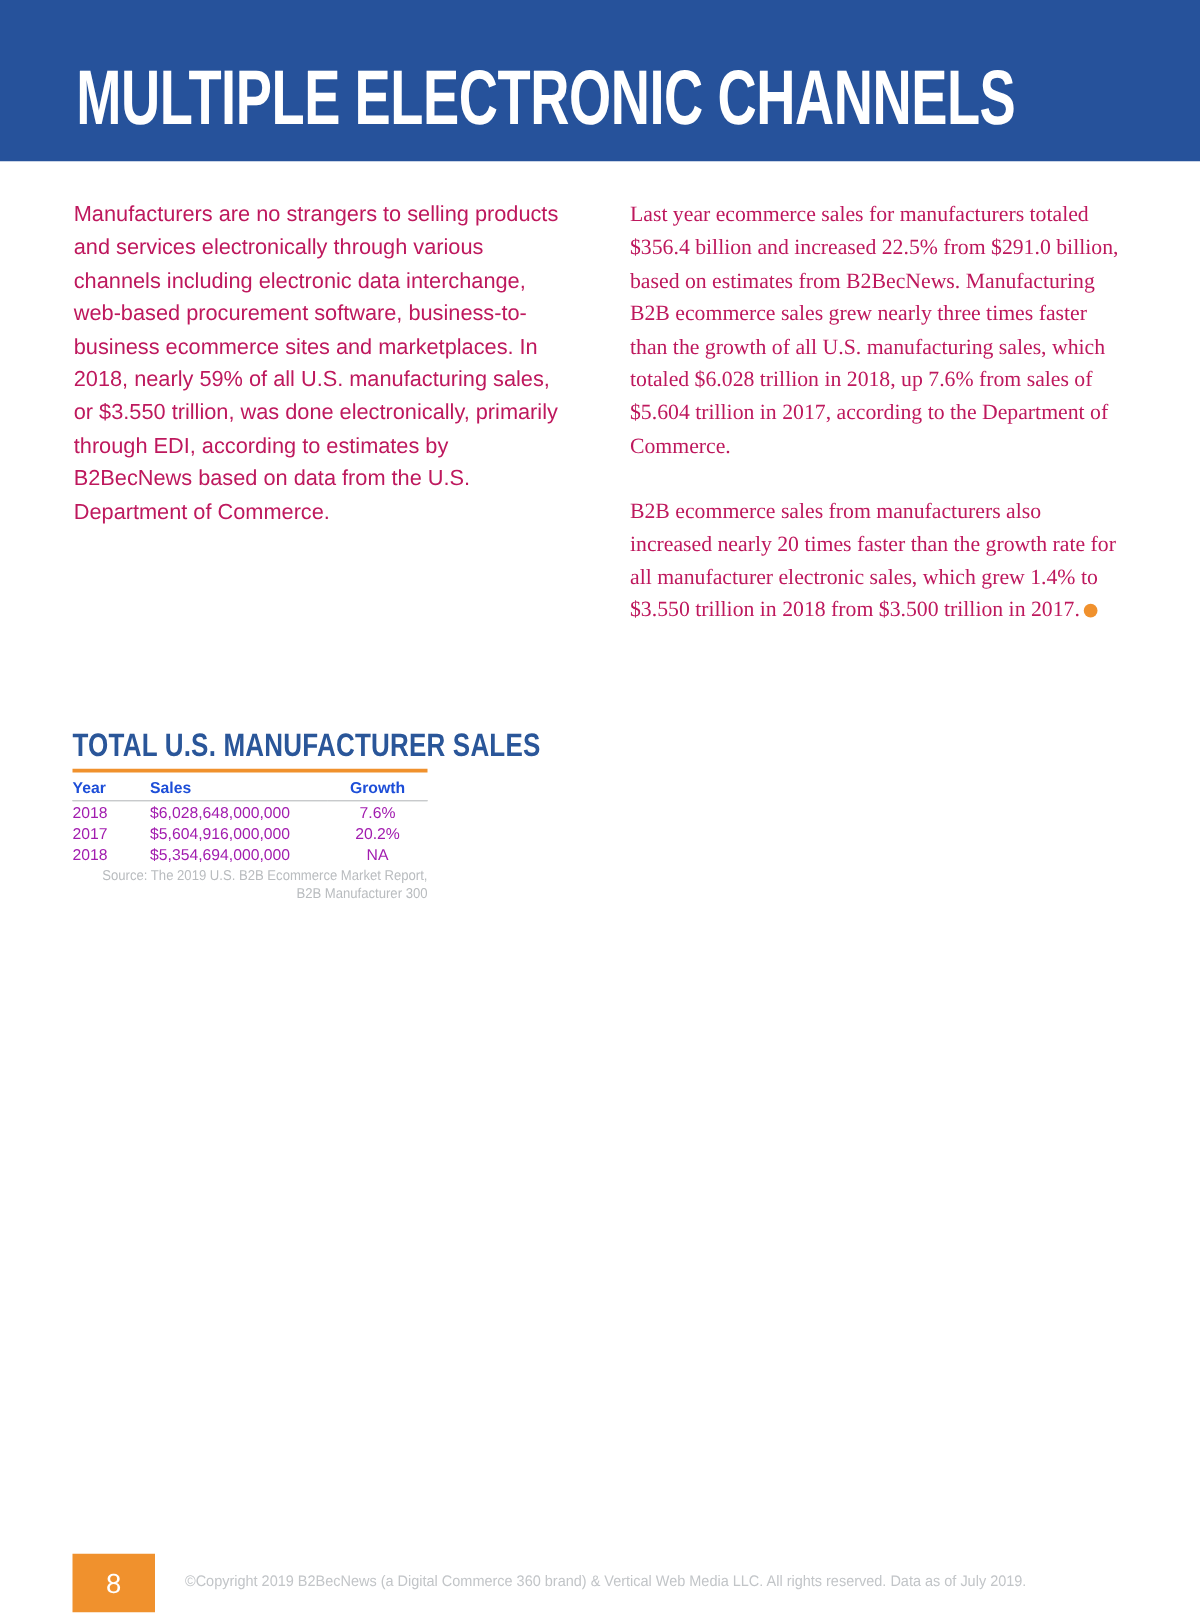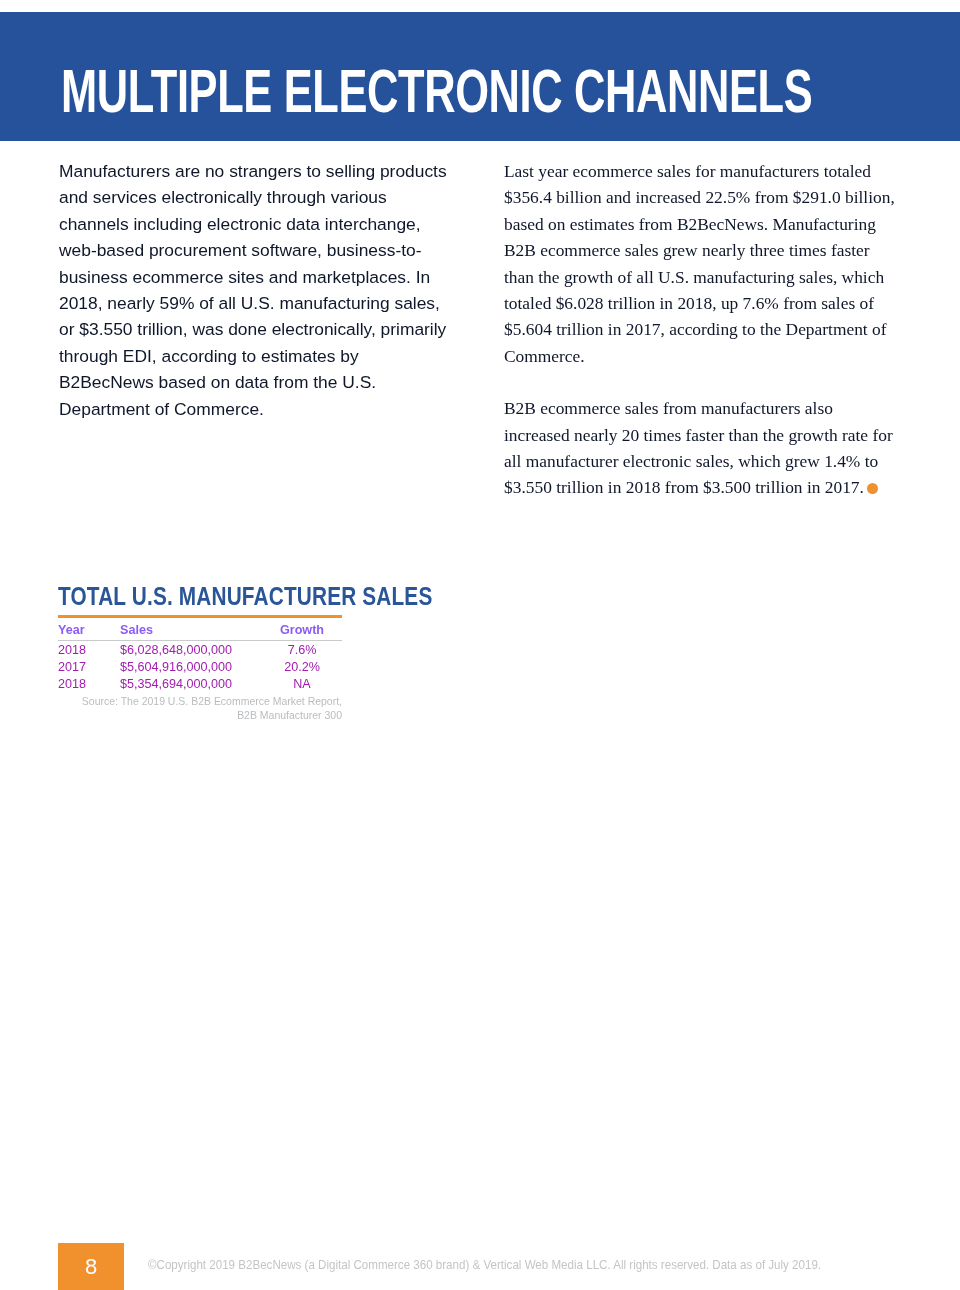--- a/index.html
+++ b/index.html
@@ -14,21 +14,21 @@
     height: 1290px;
     background: #ffffff;
     overflow: hidden;
     font-family: "Liberation Sans", sans-serif;
   }
 
   
   .header-band {
     position: absolute;
     left: 0;
-    top: 12px;
+    top: 0;
     width: 960px;
     height: 129px;
     background: #26529b;
   }
   .header-title {
     position: absolute;
     left: 61px;
     top: 48px;
     color: #ffffff;
     font-family: "Liberation Sans Narrow", "Liberation Sans", sans-serif;
@@ -39,21 +39,21 @@
     transform: scaleX(0.70);
     transform-origin: left top;
     white-space: nowrap;
   }
 
   
   .col {
     position: absolute;
     top: 158px;
     width: 393px;
-    color: #0f172a;
+    color: #be185d;
     font-size: 17.4px;
     line-height: 26.4px;
   }
   .col-left  { left: 59px; }
   .col-right { left: 504px; font-family: Liberation Serif, serif; }
   .col p {
     margin: 0 0 26px 0;
   }
   .end-dot {
     display: inline-block;
@@ -94,21 +94,21 @@
   }
   table.sales {
     border-collapse: collapse;
     width: 284px;
     font-size: 12.8px;
     color: #4a4f54;
   }
   table.sales th {
     font-weight: bold;
     font-size: 12.6px;
-    color: #8b5cf6;
+    color: #1d4ed8;
     padding: 3px 0 3px 0;
     border-bottom: 1px solid #c8cacc;
     margin-top: 16px;
   }
   table.sales td {
     padding: 1.5px 0 1.5px 0;
     color: #a21caf;
     font-size: 12.6px;
   }
   .c-year   { text-align: left;   width: 62px; }

